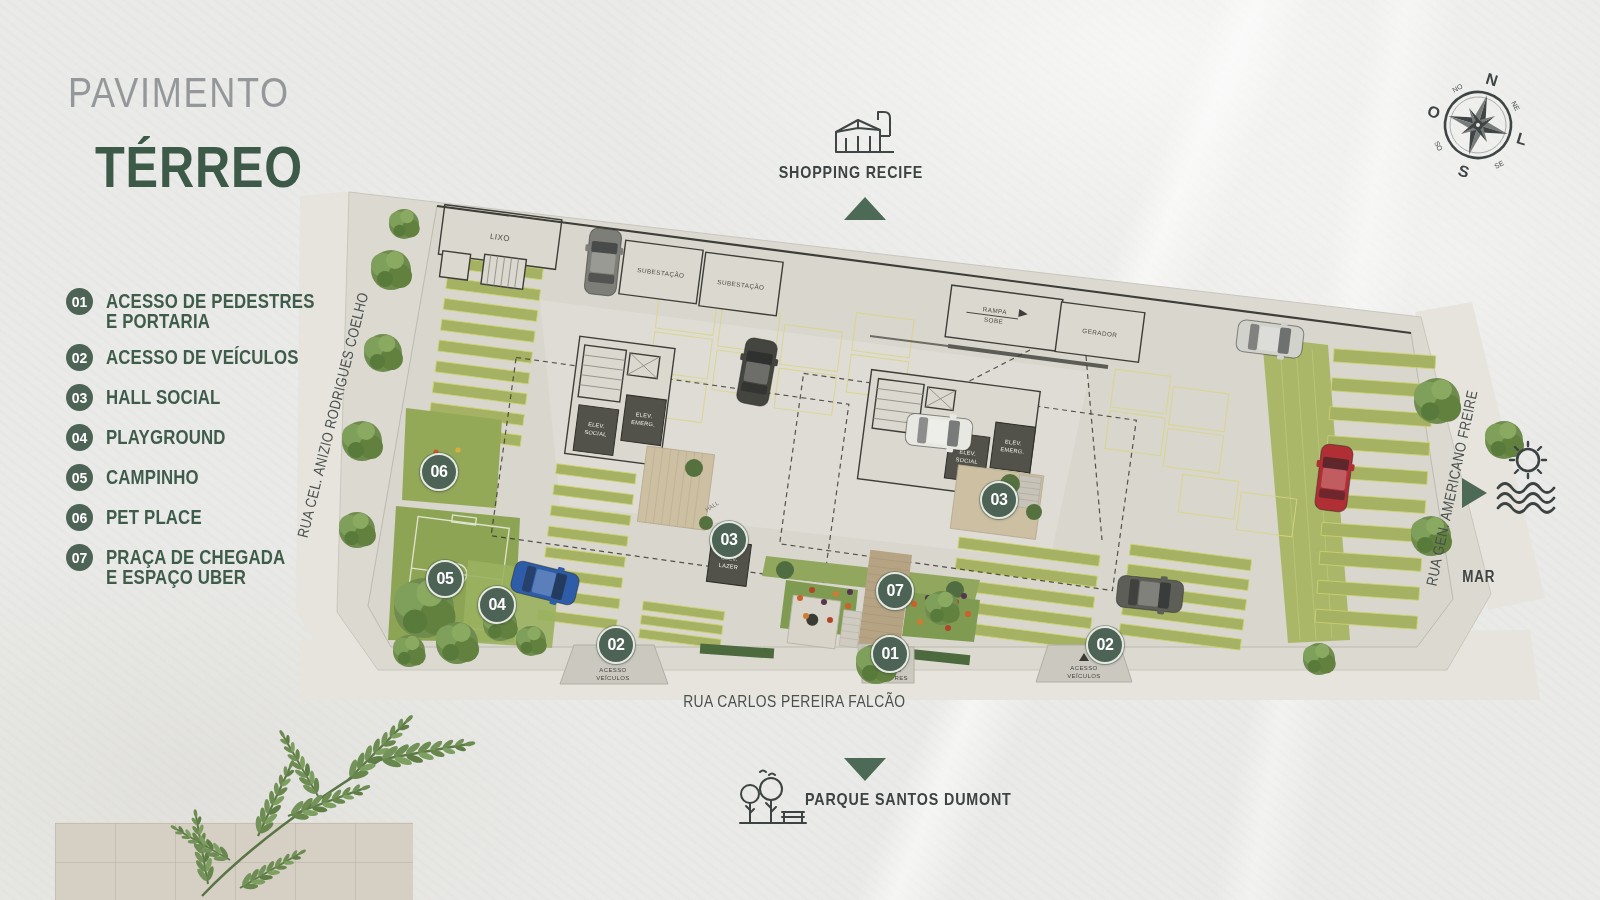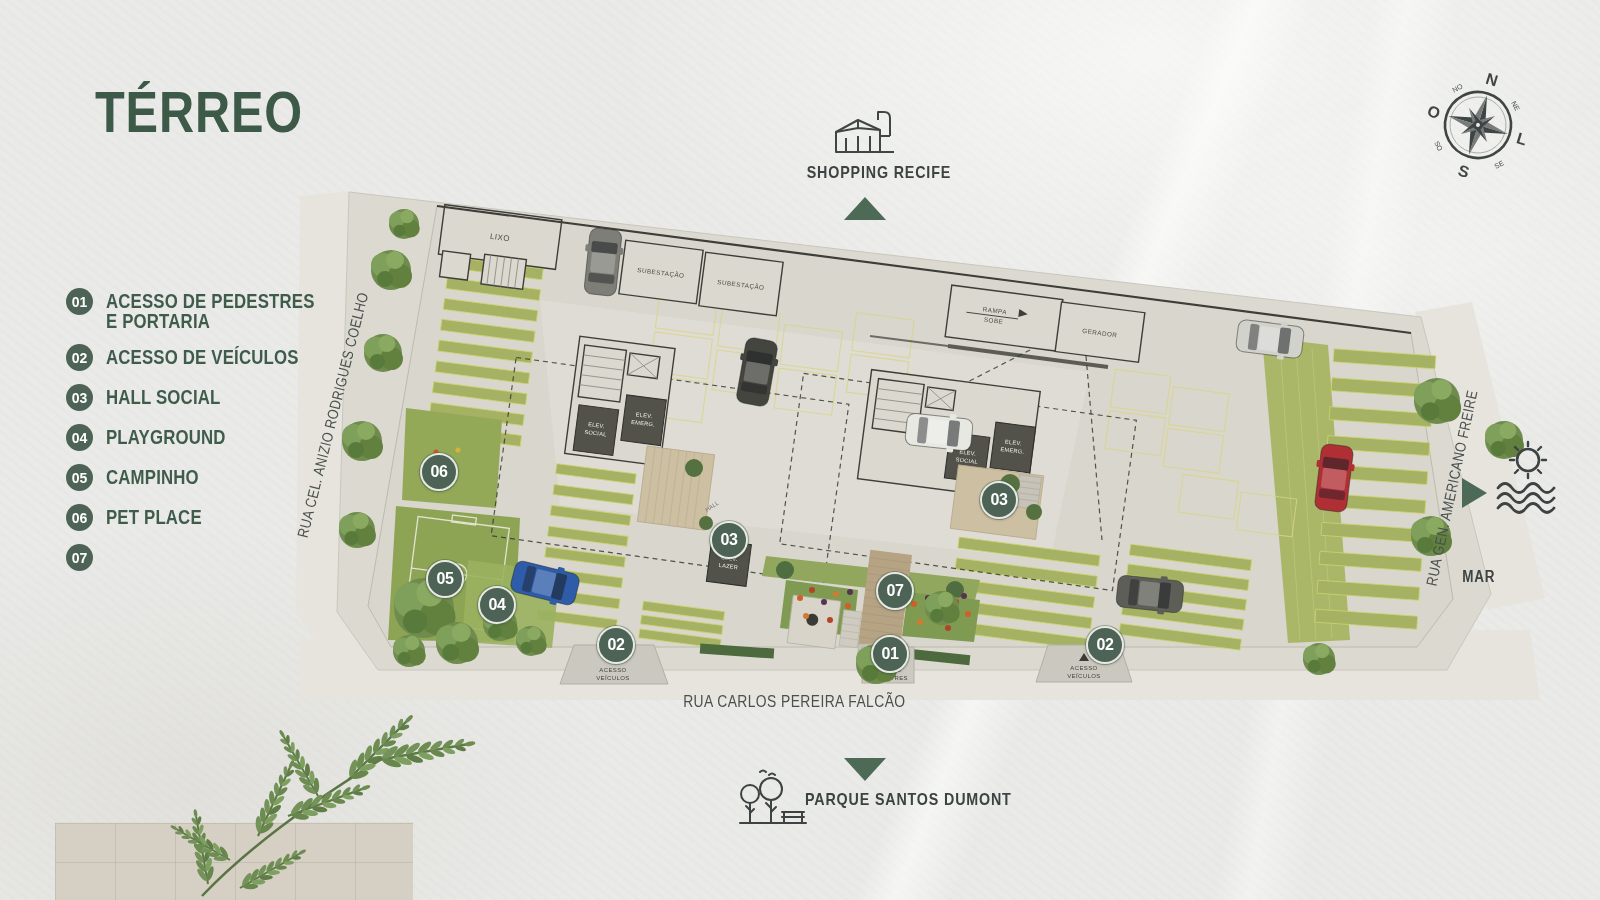--- a/index.html
+++ b/index.html
@@ -19,21 +19,21 @@
       linear-gradient(100deg, transparent 78%, rgba(255,255,255,.4) 80%, transparent 83%),
       radial-gradient(500px 260px at 90% 30%, rgba(255,255,255,.35), transparent 70%);
   }
   .plan-svg{position:absolute;inset:0;z-index:1;font-family:"Liberation Sans",sans-serif;}
   .cond{display:inline-block;transform:scaleX(.84);transform-origin:0 50%;}
   .condc{display:inline-block;transform:scaleX(.84);transform-origin:50% 50%;}
 
   
   .title{position:absolute;left:68px;top:68px;z-index:5;}
   .title .l1{font-size:43px;color:#95989a;letter-spacing:2px;white-space:nowrap;}
-  .title .l2{font-size:58px;font-weight:bold;color:#3d5a49;letter-spacing:1px;margin-left:27px;margin-top:10px;white-space:nowrap;}
+  .title .l2{font-size:58px;font-weight:bold;color:#3d5a49;letter-spacing:1px;margin-left:27px;margin-top:16px;white-space:nowrap;}
 
   
   .legend{position:absolute;left:66px;top:288px;z-index:5;}
   .leg-row{display:flex;gap:13px;margin-bottom:13px;align-items:flex-start;}
   .leg-badge{flex:0 0 auto;width:27px;height:27px;border-radius:50%;background:#4d6355;color:#fff;
     display:flex;align-items:center;justify-content:center;font-weight:bold;font-size:14px;}
   .leg-label{font-size:20px;font-weight:bold;color:#3f5c4b;line-height:20px;letter-spacing:.2px;padding-top:3px;white-space:nowrap;}
 
   
   .badge{position:absolute;z-index:6;width:34px;height:34px;border-radius:50%;
@@ -369,20 +369,21 @@
       <use href="#tree" transform="translate(876 664)"></use>
       <use href="#tree" transform="translate(942 608) scale(.85)"></use>
       <use href="#tree" transform="translate(1437 401) scale(1.15)"></use>
       <use href="#tree" transform="translate(1431 536)"></use>
       <use href="#tree" transform="translate(1319 659) scale(.8)"></use>
       <use href="#tree" transform="translate(1504 440) scale(.95)"></use>
     </g>
   </svg>
 
   <div class="title">
+    <div class="l1"><span class="cond">PAVIMENTO</span></div>
     <div class="l2"><span class="cond">TÉRREO</span></div>
   </div>
 
   <div class="legend">
     <div class="leg-row">
       <div class="leg-badge">01</div>
       <div class="leg-label"><span class="cond">ACESSO DE PEDESTRES</span><br><span class="cond">E PORTARIA</span></div>
     </div>
     <div class="leg-row">
       <div class="leg-badge">02</div>
@@ -399,32 +400,33 @@
     <div class="leg-row">
       <div class="leg-badge">05</div>
       <div class="leg-label"><span class="cond">CAMPINHO</span></div>
     </div>
     <div class="leg-row">
       <div class="leg-badge">06</div>
       <div class="leg-label"><span class="cond">PET PLACE</span></div>
     </div>
     <div class="leg-row">
       <div class="leg-badge">07</div>
+      <div class="leg-label"><span class="cond">PRAÇA DE CHEGADA</span><br><span class="cond">E ESPAÇO UBER</span></div>
     </div>
   </div>
 
   <svg class="ov" style="left:828px;top:106px;" width="74" height="52" viewBox="0 0 74 52">
     <g fill="none" stroke="#3f4645" stroke-width="2" stroke-linejoin="round">
       <path d="M8,46 L8,26 L30,14 L52,24 L52,46 Z"></path>
       <path d="M8,26 L30,22 L52,24 M30,14 L30,22"></path>
       <path d="M52,30 L62,30 M52,46 L66,46 M62,30 L62,12 Q62,6 56,6 L50,6 L50,14"></path>
       <path d="M18,32 L18,46 M30,30 L30,46 M42,30 L42,46"></path>
     </g>
   </svg>
-  <div class="ov" style="left:765px;top:163px;width:200px;text-align:right;">
+  <div class="ov" style="left:765px;top:163px;width:200px;text-align:left;">
     <span class="lm-label condc">SHOPPING RECIFE</span>
   </div>
   <div class="ov tri-up" style="left:844px;top:197px;"></div>
 
   <svg class="ov" style="left:1398px;top:50px;" width="165" height="155" viewBox="0 0 165 155">
     <g transform="translate(80 75) rotate(17)" fill="#3f4444">
       <circle r="33" fill="none" stroke="#3f4444" stroke-width="2.6"></circle>
       <circle r="28" fill="none" stroke="#3f4444" stroke-width=".7" opacity=".5"></circle>
       <g>
         <path d="M0,-31 L6,-6 L0,0 Z" fill="#3f4444"></path>

